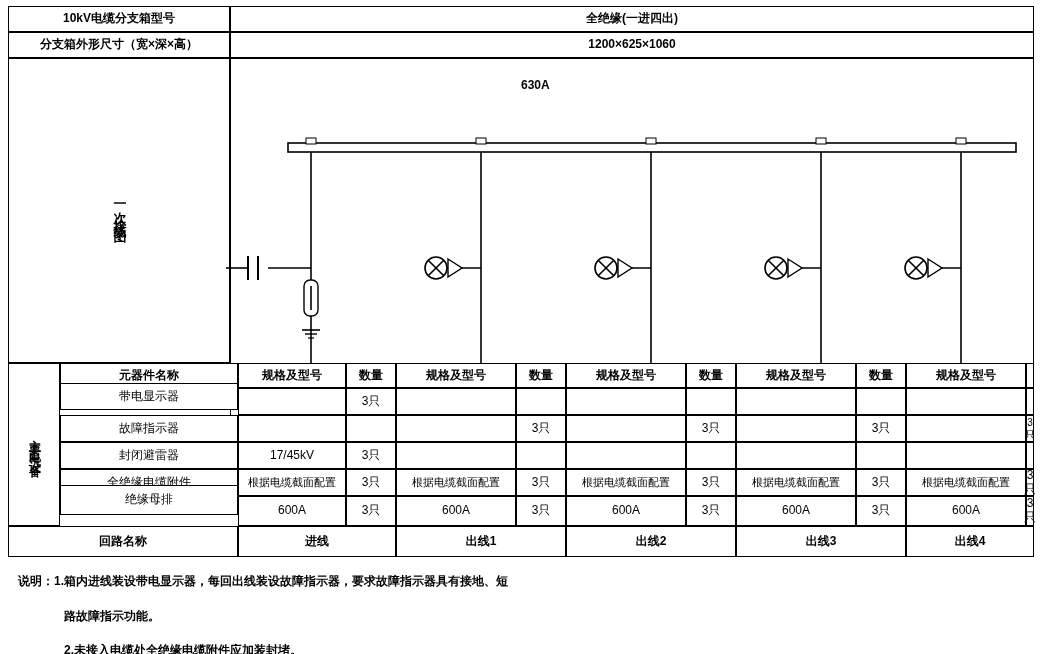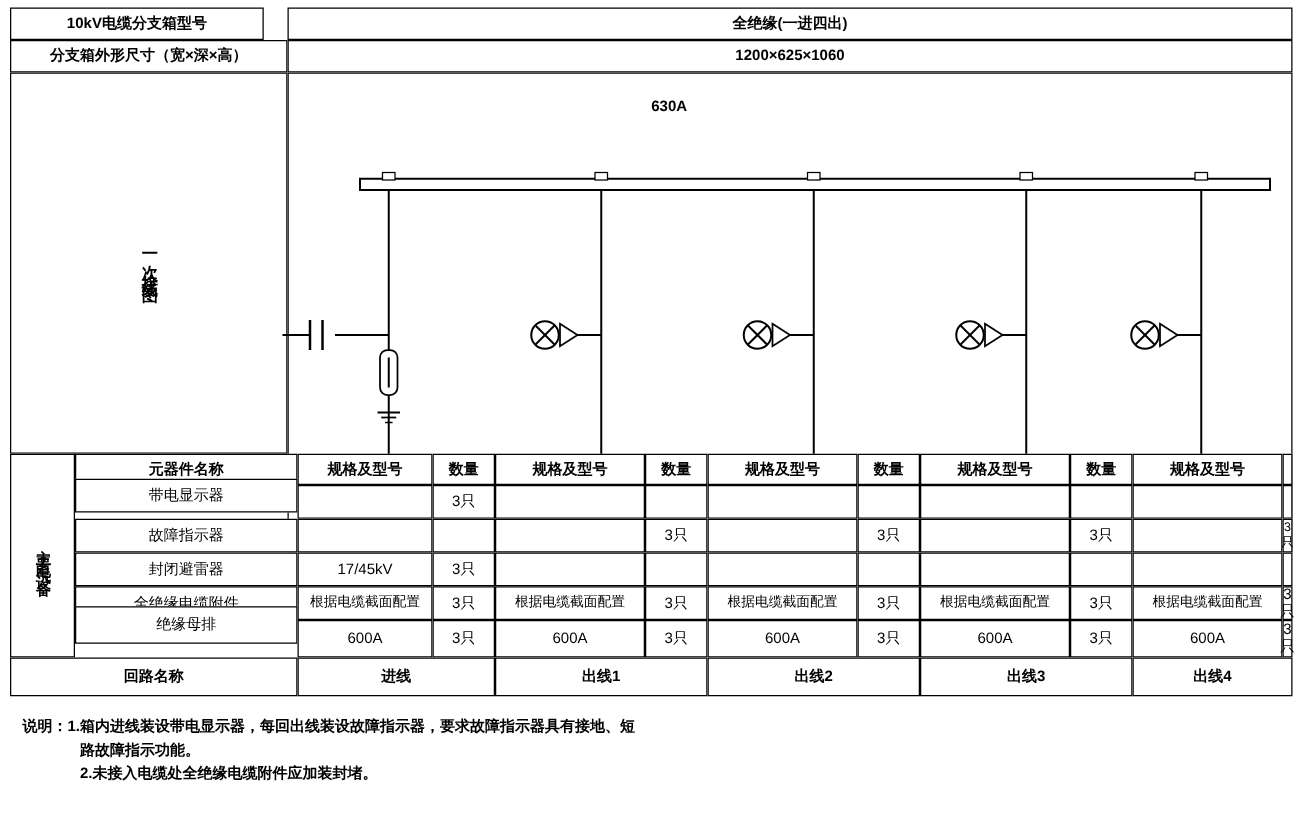--- a/index.html
+++ b/index.html
@@ -21,21 +21,21 @@
     display:flex;align-items:center;justify-content:center;
     font-size:12px;
     font-weight:bold;
     text-align:center;
     line-height:1.15;
     background:#fff;
   }
   .thin{font-weight:normal;}
 
   
-  #hdr-label-1{left:8px;  top:6px;  width:203px;height:26px;}
+  #hdr-label-1{left:8px;  top:6px;  width:222px;height:26px;}
   #hdr-value-1{left:230px;top:6px;  width:804px;height:26px;}
   #hdr-label-2{left:8px;  top:32px; width:222px;height:26px;}
   #hdr-value-2{left:230px;top:32px; width:804px;height:26px;}
 
   
   #diagram-left-label{left:8px;top:58px;width:222px;height:305px;}
   #diagram-area{left:230px;top:58px;width:804px;height:384px;padding-left:39px;}
   #vert-label{
     writing-mode:vertical-rl;
     text-orientation:upright;
@@ -46,21 +46,21 @@
   
   .tbl{position:absolute;left:8px;top:363px;width:1026px;height:197px;}
   .tbl .cell{position:absolute;}
 
   
   #notes{
     position:absolute;left:18px;top:572px;width:1010px;
     font-size:12px;font-weight:bold;line-height:1.55;
   }
   #notes .n-line{white-space:pre;}
-  #notes .indent{padding-left:46px;}
+  #notes .indent{padding-left:46px;margin-top:16px;}
   .busA{
     position:absolute;font-size:12px;font-weight:bold;
   }
   svg{display:block;overflow:visible;}
 </style>
 </head>
 <body>
 
 <div class="sheet">
 

